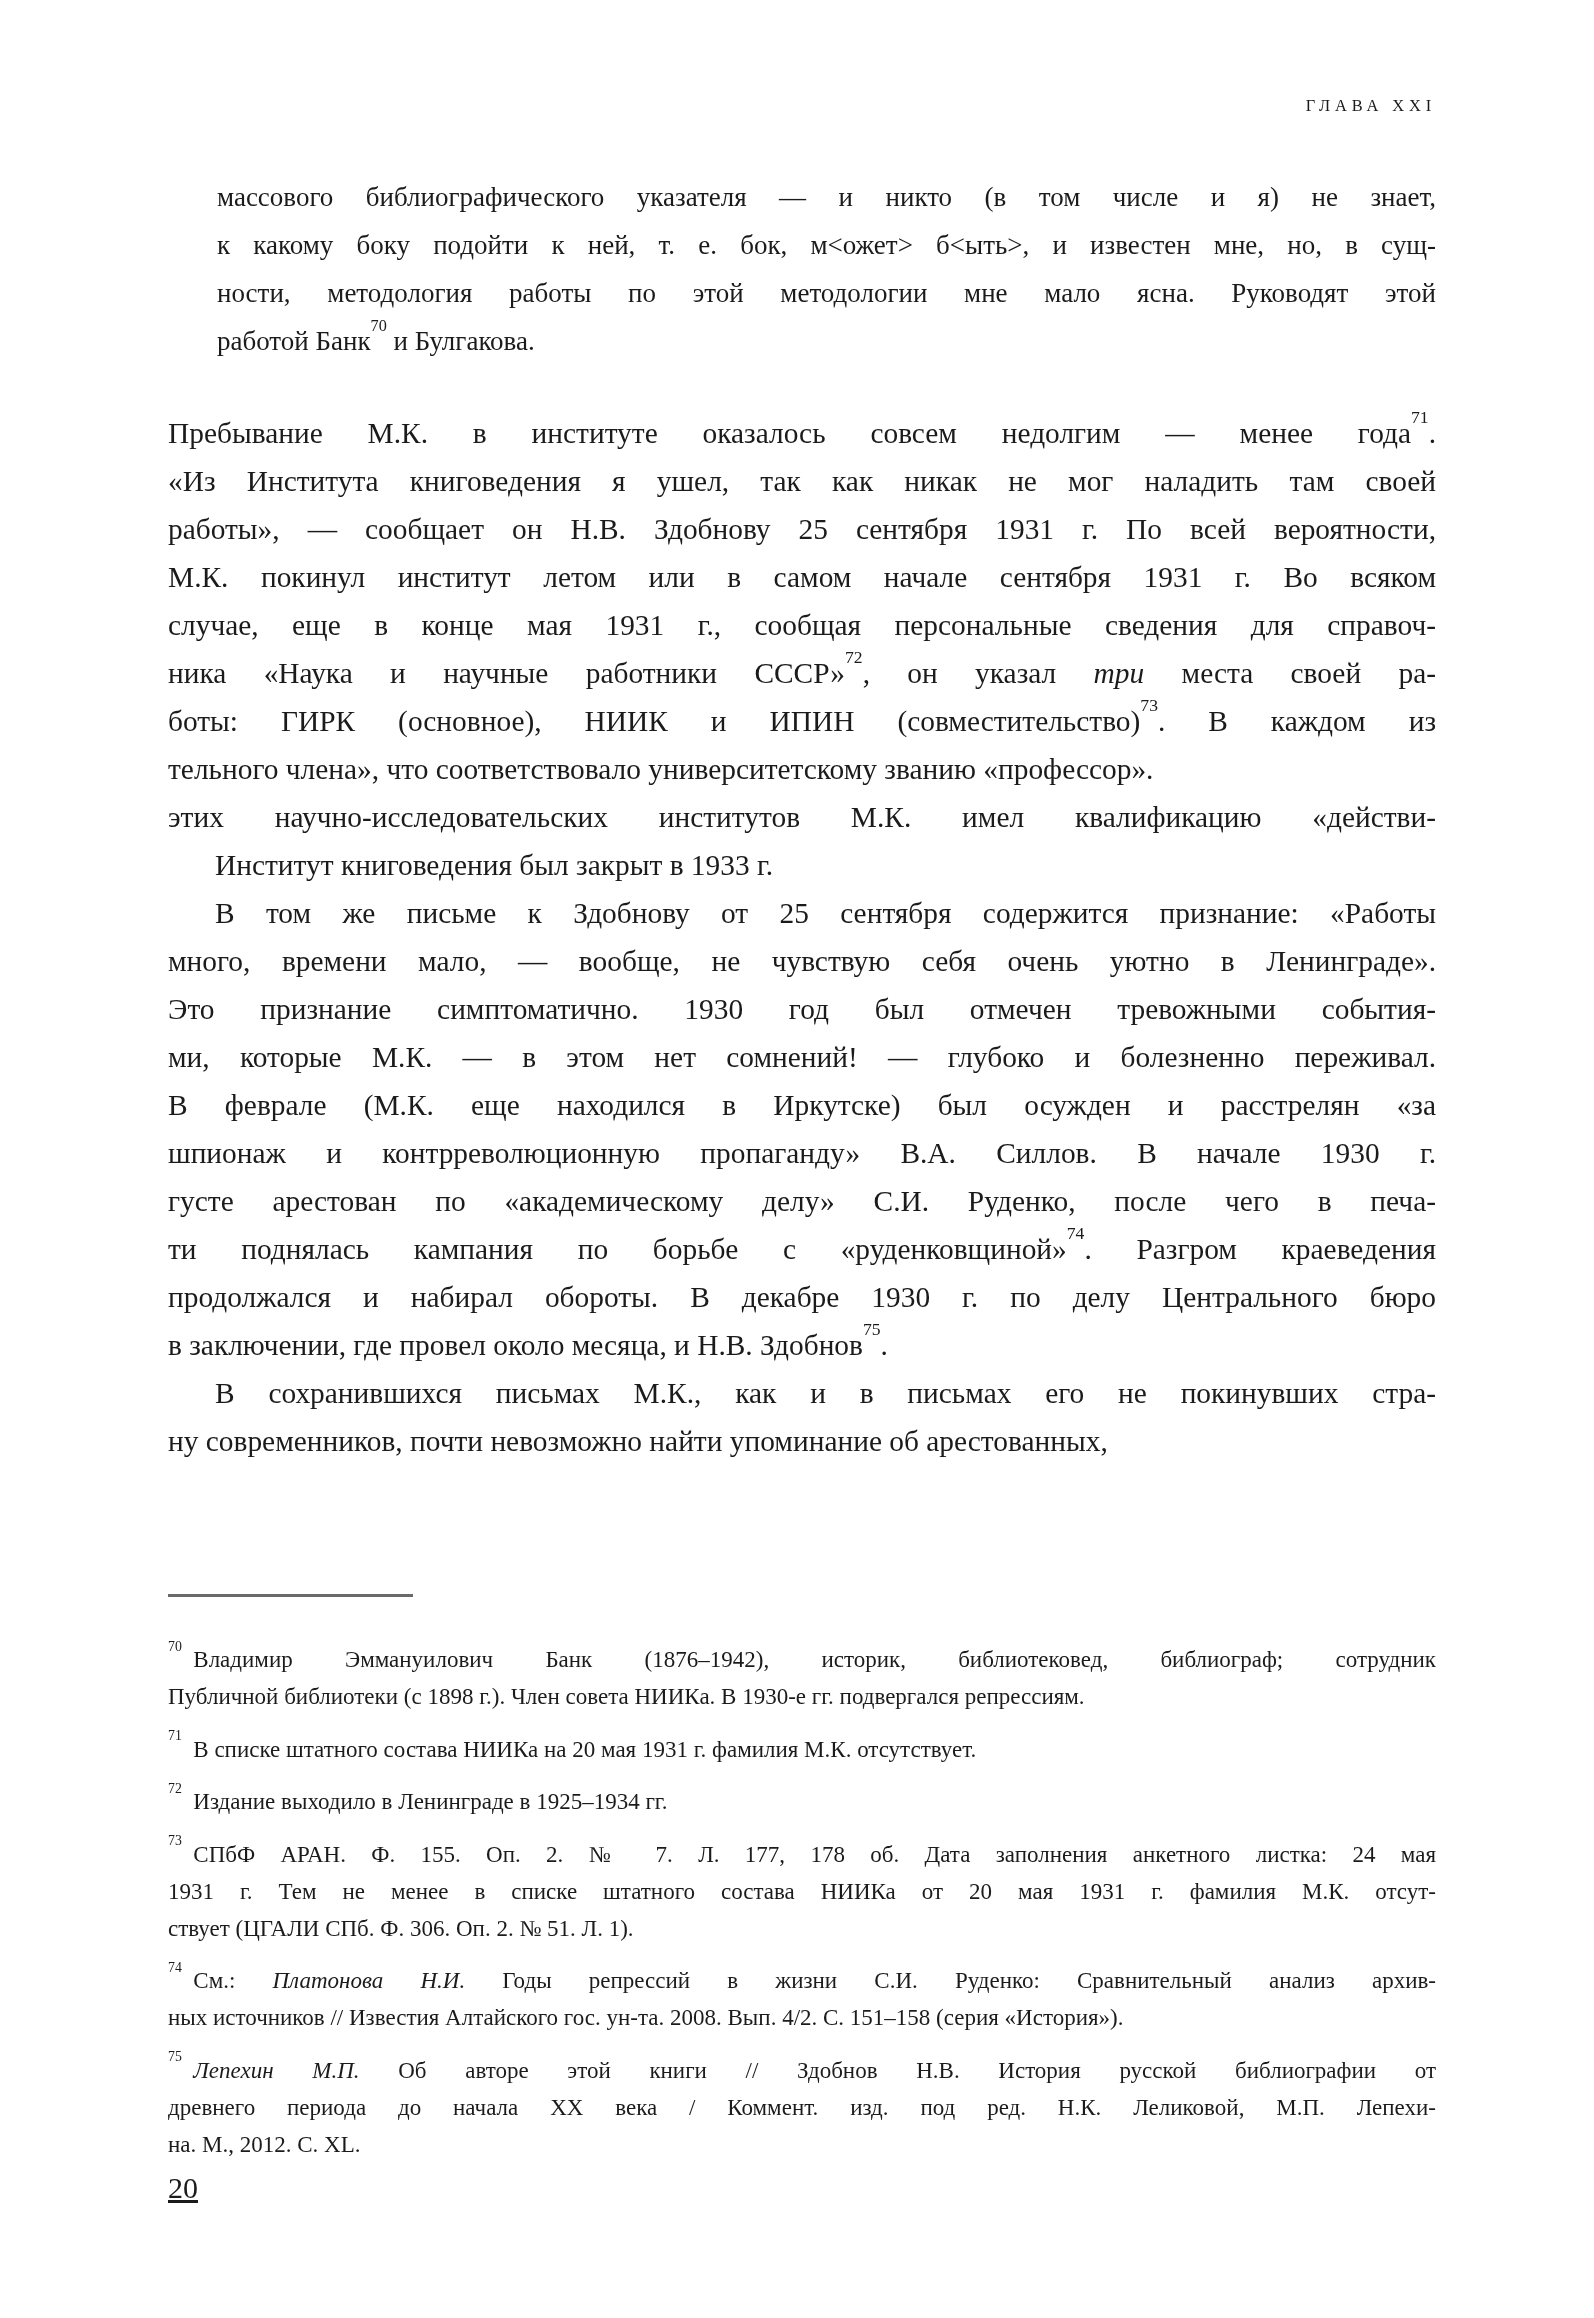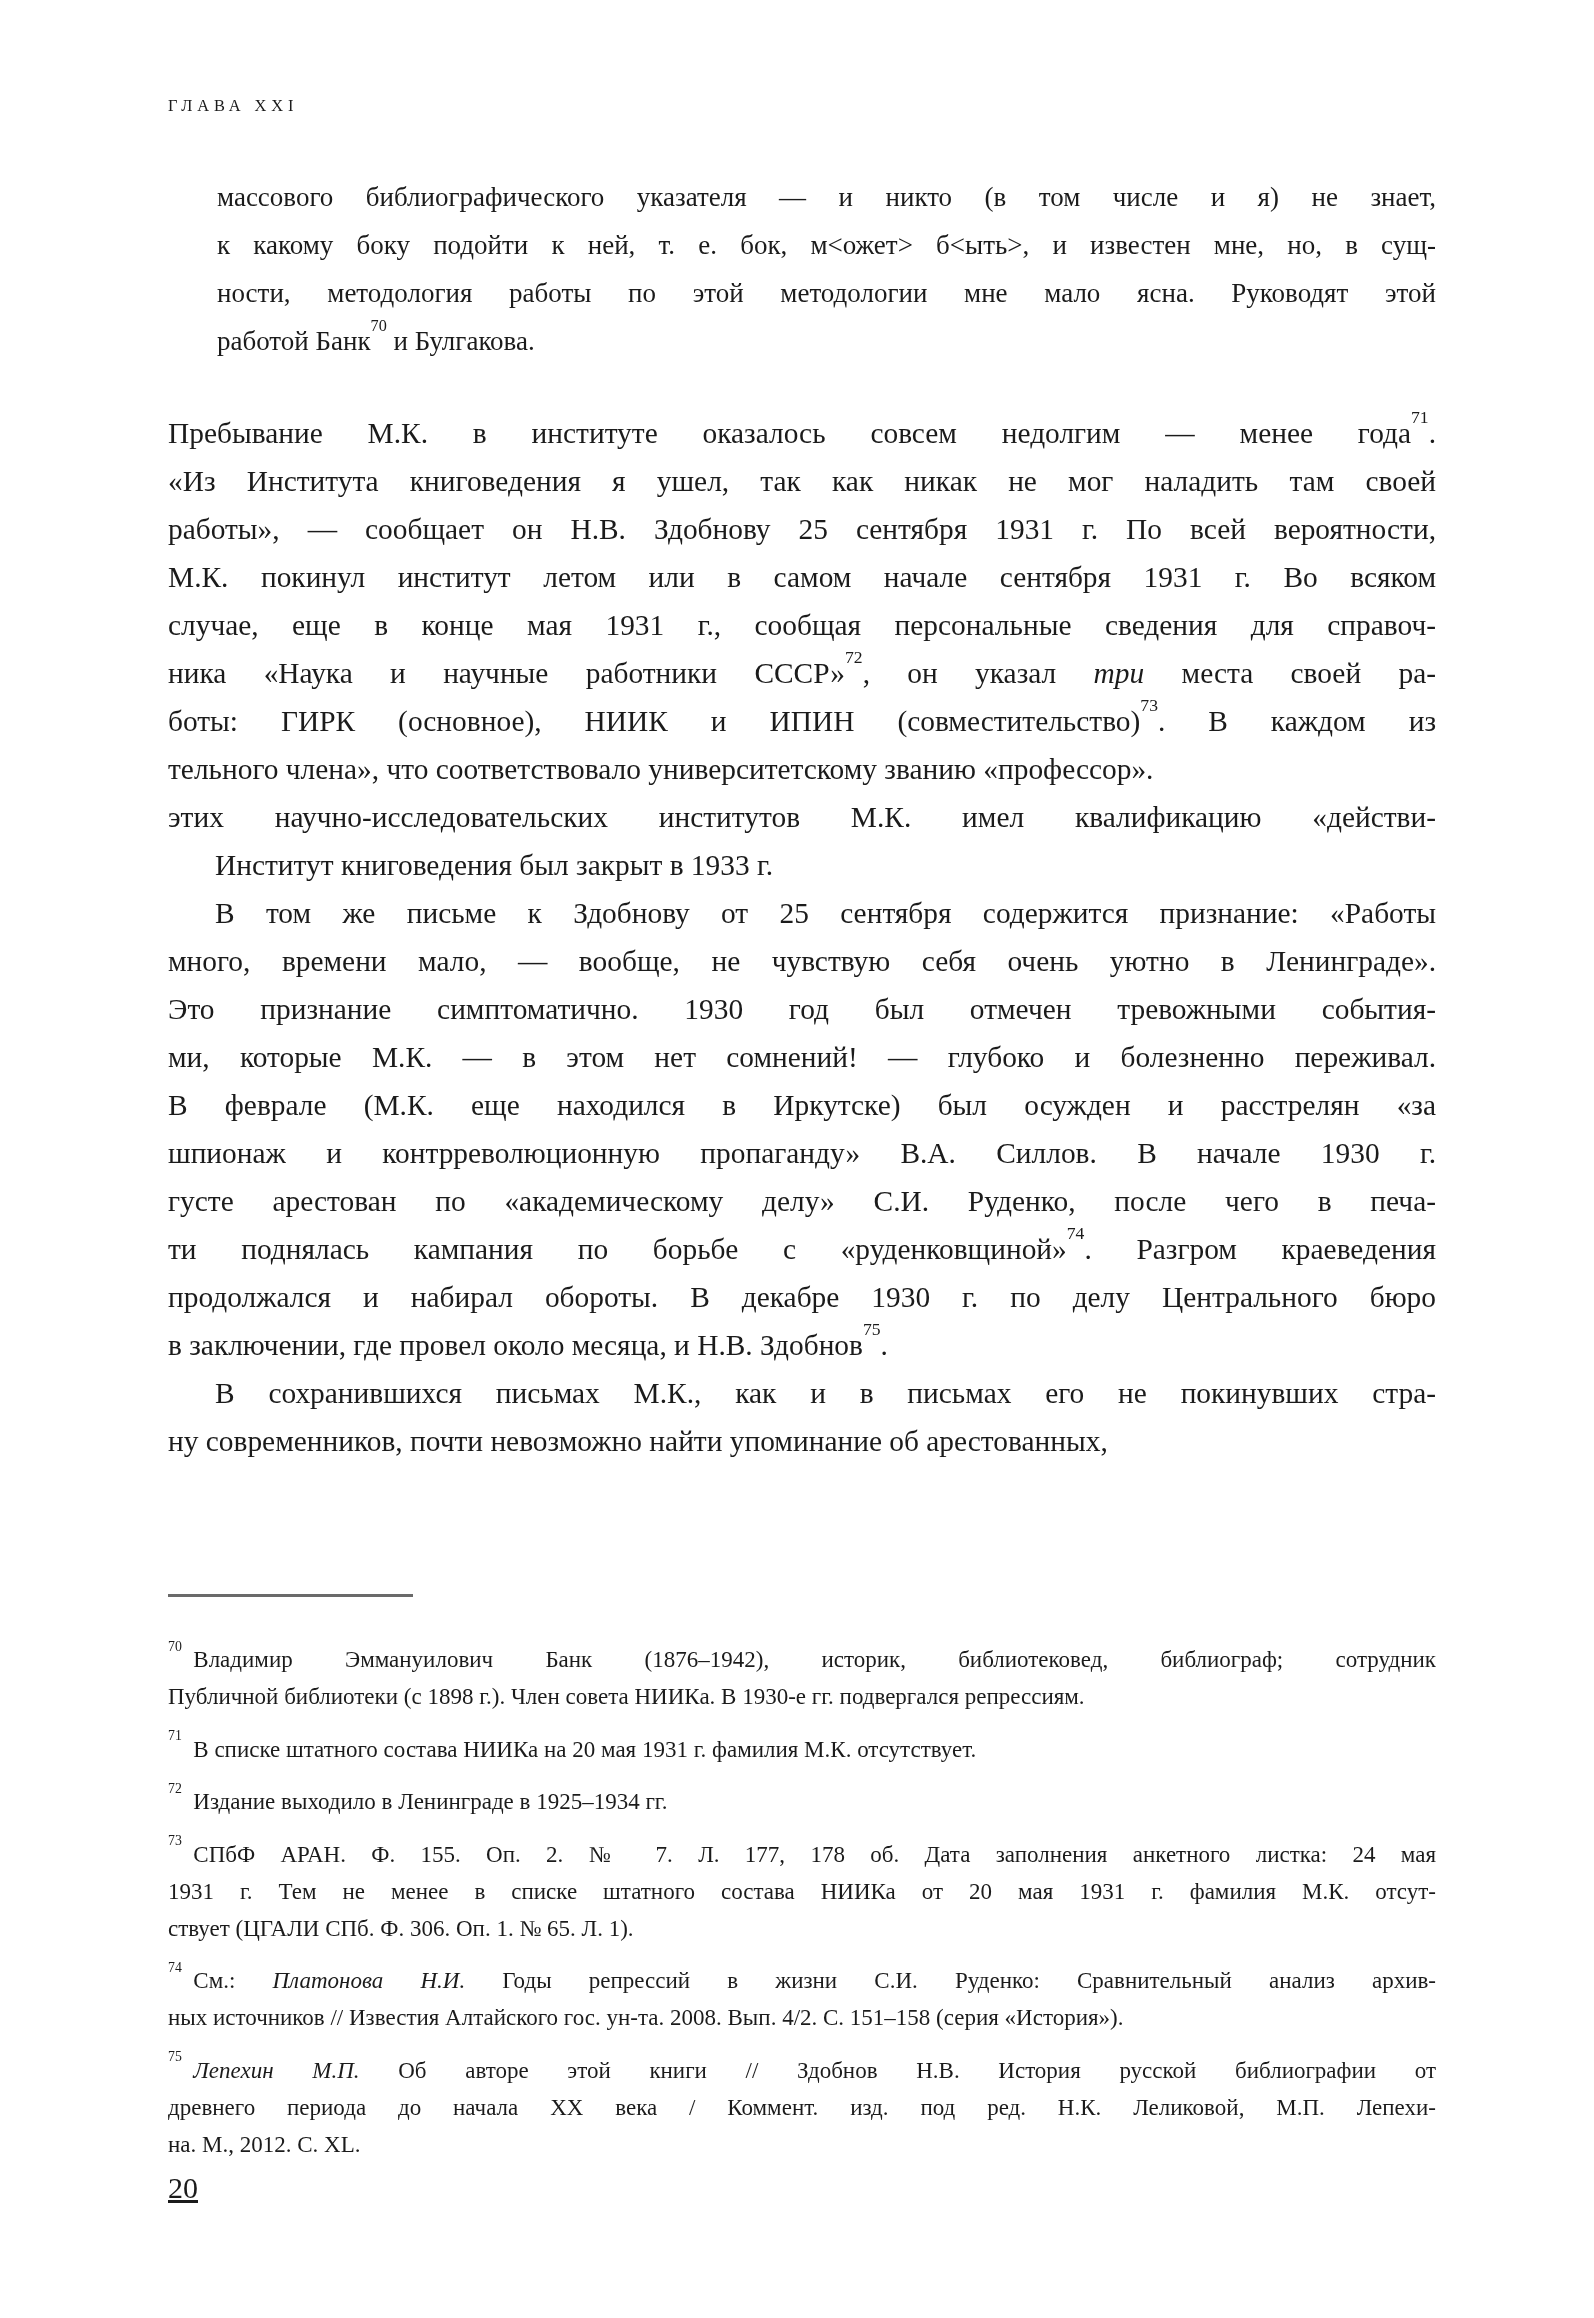--- a/index.html
+++ b/index.html
@@ -11,21 +11,21 @@
   .page{
     position:relative;
     width:1594px;height:2319px;
     background:var(--bg);
     color:var(--text);
     font-family:"Liberation Serif","DejaVu Serif",serif;
     overflow:hidden;
   }
   .running-head{
     position:absolute;top:95px;left:168px;width:1268px;
-    text-align:left;
+    text-align:right;
     font-size:16.4px;letter-spacing:4.9px;line-height:21px;
   }
   .quote{
     position:absolute;top:173px;left:217px;width:1219px;
     font-size:27px;line-height:48px;
   }
   .bodytext{
     position:absolute;top:409px;left:168px;width:1268px;
     font-size:29.4px;line-height:48px;
   }
@@ -103,21 +103,21 @@
       </div>
       <div class="para">
         <div class="tline first last"><sup>71</sup> В списке штатного состава НИИКа на 20 мая 1931 г. фамилия М.К. отсутствует.</div>
       </div>
       <div class="para">
         <div class="tline first last"><sup>72</sup> Издание выходило в Ленинграде в 1925–1934 гг.</div>
       </div>
       <div class="para">
         <div class="tline first"><sup>73</sup> СПбФ АРАН. Ф. 155. Оп. 2. № 7. Л. 177, 178 об. Дата заполнения анкетного листка: 24 мая</div>
         <div class="tline">1931 г. Тем не менее в списке штатного состава НИИКа от 20 мая 1931 г. фамилия М.К. отсут-</div>
-        <div class="tline last">ствует (ЦГАЛИ СПб. Ф. 306. Оп. 1. № 65. Л. 1).</div>
+        <div class="tline last">ствует (ЦГАЛИ СПб. Ф. 306. Оп. 2. № 51. Л. 1).</div>
       </div>
       <div class="para">
         <div class="tline first"><sup>74</sup> См.: <em>Платонова Н.И.</em> Годы репрессий в жизни С.И. Руденко: Сравнительный анализ архив-</div>
         <div class="tline last">ных источников // Известия Алтайского гос. ун-та. 2008. Вып. 4/2. С. 151–158 (серия «История»).</div>
       </div>
       <div class="para">
         <div class="tline first"><sup>75</sup> <em>Лепехин М.П.</em> Об авторе этой книги // Здобнов Н.В. История русской библиографии от</div>
         <div class="tline">древнего периода до начала XX века / Коммент. изд. под ред. Н.К. Леликовой, М.П. Лепехи-</div>
         <div class="tline last">на. М., 2012. С. XL.</div>
       </div>

